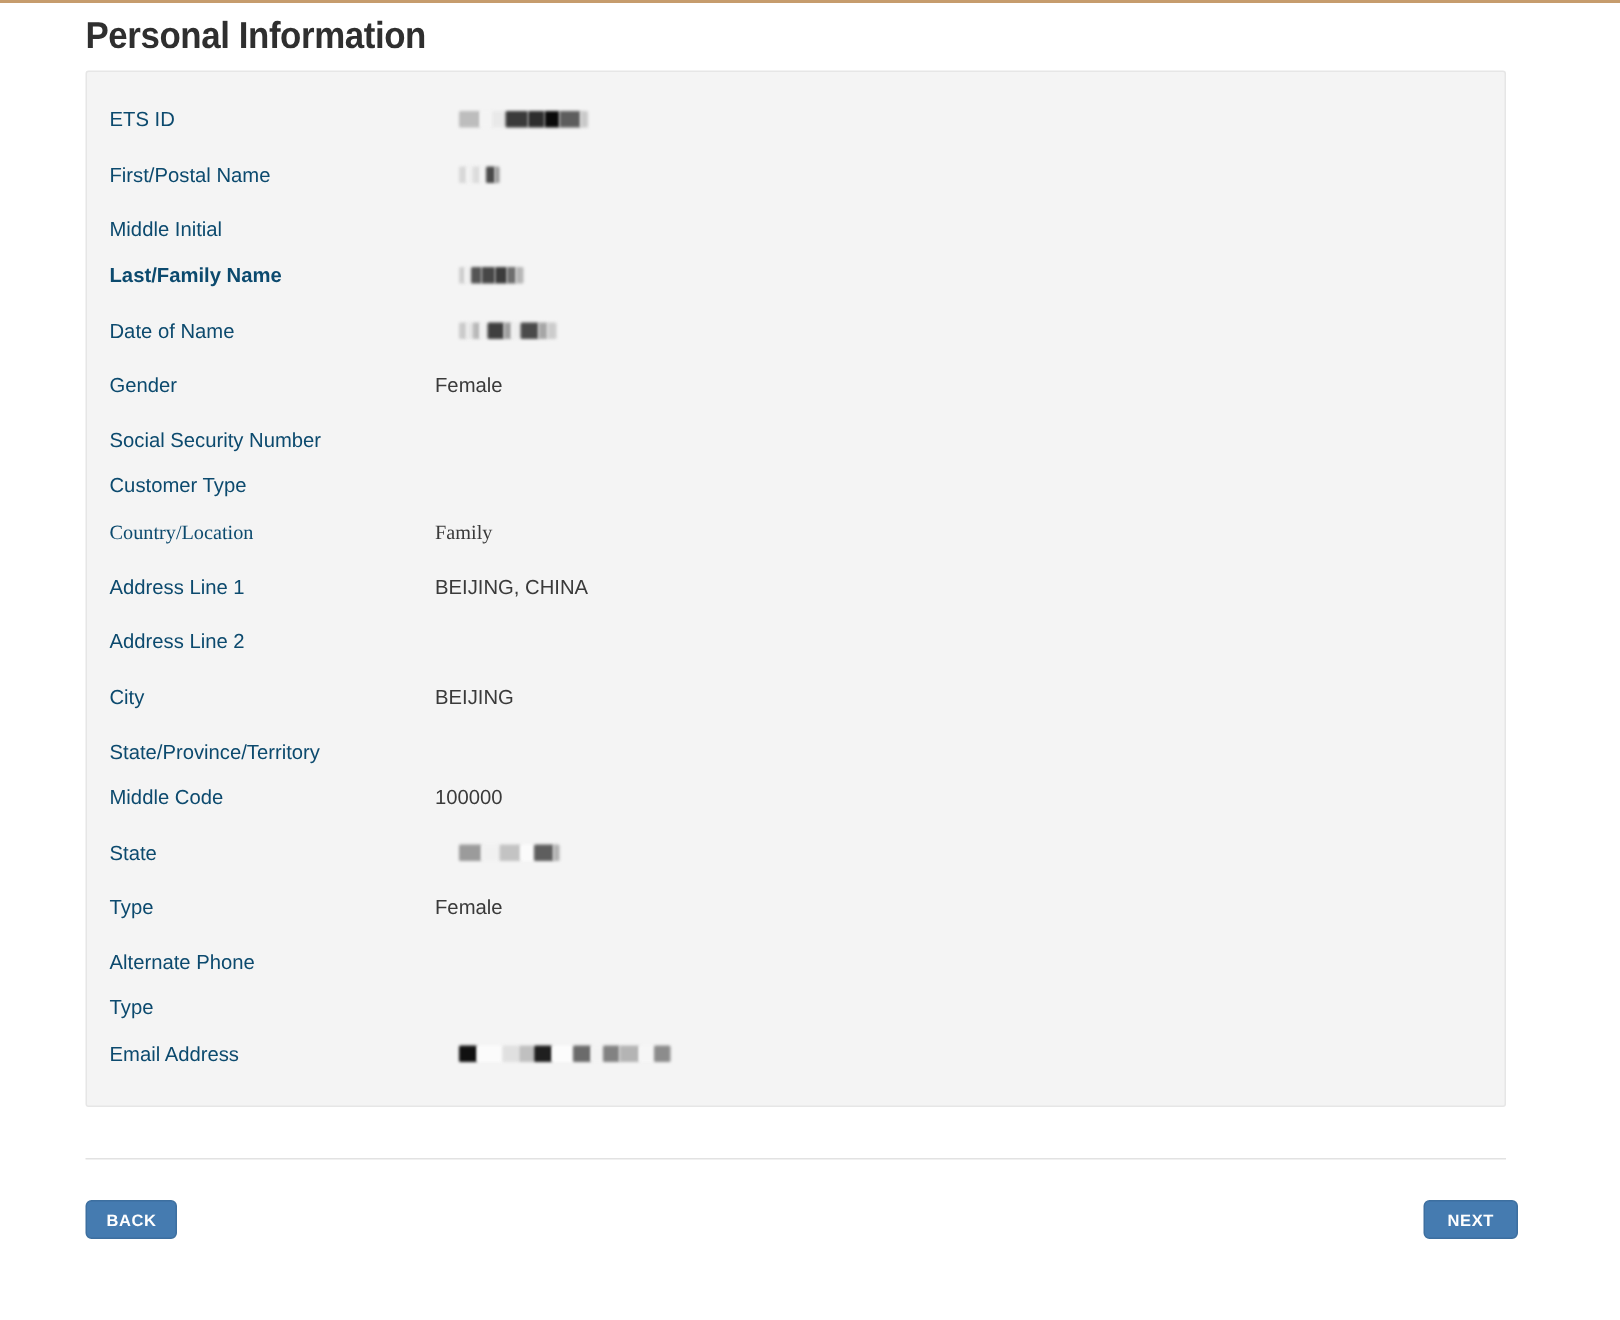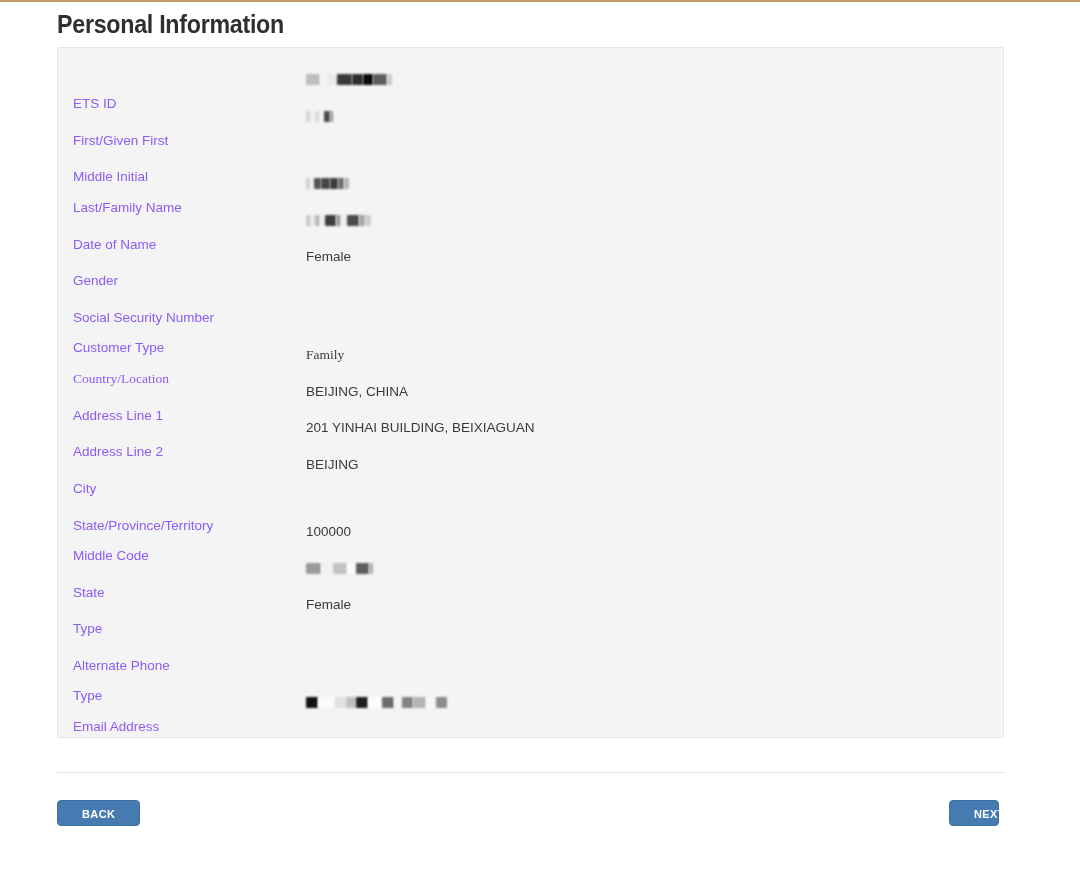--- a/index.html
+++ b/index.html
@@ -66,28 +66,27 @@
     position: absolute;
     left: 0;
     width: 100%;
     height: 20px;
   }
   .field-label {
     position: absolute;
     left: 15px;
     top: 0;
     font-size: 13.5px;
-    color: #8b5cf6;
+    color: #0c4a6e;
     line-height: 20px;
     white-space: nowrap;
-    margin-top: 24px;
   }
   .field-value {
     position: absolute;
-    left: 248px;
+    left: 232px;
     top: 0;
     font-size: 13.5px;
     color: #3a3a3a;
     line-height: 20px;
     white-space: nowrap;
   }
   .redacted {
     position: absolute;
     left: 248px;
     top: 1px;
@@ -108,36 +107,36 @@
     top: 772px;
     width: 947px;
     height: 1px;
     background: #e2e2e2;
   }
   .btn {
     position: absolute;
     top: 800px;
     height: 26px;
     line-height: 26px;
-    padding: 0 24px;
+    padding: 0 13px;
     background: #457bb0;
     color: #ffffff;
     font-size: 11px;
     font-weight: bold;
     letter-spacing: 0.4px;
     border: 1px solid #3d6f9f;
     border-radius: 4px;
     box-sizing: border-box;
     text-align: center;
     cursor: pointer;
     font-family: "Liberation Sans", sans-serif;
     user-select: none;
   }
   #back-button { left: 57px; }
-  #next-button { left: 949px; width: 47px; }
+  #next-button { left: 949px; width: 63px; }
 </style>
 </head>
 <body>
 
 <div id="top-rule"></div>
 
 <div id="page">
 
   <div class="page-title">Personal Information</div>
 
@@ -150,34 +149,34 @@
             <span style="width: 8px; background: rgb(244, 244, 244);"></span>
             <span style="width: 9px; background: rgb(233, 233, 233);"></span>
             <span style="width: 15px; background: rgb(58, 58, 58);"></span>
             <span style="width: 11px; background: rgb(46, 46, 46);"></span>
             <span style="width: 10px; background: rgb(10, 10, 10);"></span>
             <span style="width: 14px; background: rgb(93, 93, 93);"></span>
             <span style="width: 5px; background: rgb(201, 201, 201);"></span>
           </div>
         </div>
         <div class="field-row" style="top: 59px;">
-          <div class="field-label">First/Given First</div>
+          <div class="field-label">First/Postal Name</div>
           <div class="redacted">
             <span style="width: 5px; background: rgb(216, 216, 216);"></span>
             <span style="width: 4px; background: rgb(241, 241, 241);"></span>
             <span style="width: 5px; background: rgb(220, 220, 220);"></span>
             <span style="width: 4px; background: rgb(242, 242, 242);"></span>
             <span style="width: 6px; background: rgb(74, 74, 74);"></span>
             <span style="width: 3px; background: rgb(154, 154, 154);"></span>
           </div>
         </div>
         <div class="field-row" style="top: 95px;">
           <div class="field-label">Middle Initial</div>
         </div>
-        <div class="field-row" style="top: 126px;">
+        <div class="field-row" style="top: 126px; font-weight: bold;">
           <div class="field-label">Last/Family Name</div>
           <div class="redacted">
             <span style="width: 4px; background: rgb(207, 207, 207);"></span>
             <span style="width: 4px; background: rgb(239, 239, 239);"></span>
             <span style="width: 7px; background: rgb(85, 85, 85);"></span>
             <span style="width: 9px; background: rgb(71, 71, 71);"></span>
             <span style="width: 8px; background: rgb(60, 60, 60);"></span>
             <span style="width: 6px; background: rgb(110, 110, 110);"></span>
             <span style="width: 5px; background: rgb(181, 181, 181);"></span>
           </div>
@@ -210,21 +209,20 @@
         <div class="field-row" style="top: 297px; font-family: Liberation Serif, serif;">
           <div class="field-label">Country/Location</div>
           <div class="field-value">Family</div>
         </div>
         <div class="field-row" style="top: 334px;">
           <div class="field-label">Address Line 1</div>
           <div class="field-value">BEIJING, CHINA</div>
         </div>
         <div class="field-row" style="top: 370px;">
           <div class="field-label">Address Line 2</div>
-          <div class="field-value">201 YINHAI BUILDING, BEIXIAGUAN</div>
         </div>
         <div class="field-row" style="top: 407px;">
           <div class="field-label">City</div>
           <div class="field-value">BEIJING</div>
         </div>
         <div class="field-row" style="top: 444px;">
           <div class="field-label">State/Province/Territory</div>
         </div>
         <div class="field-row" style="top: 474px;">
           <div class="field-label">Middle Code</div>

